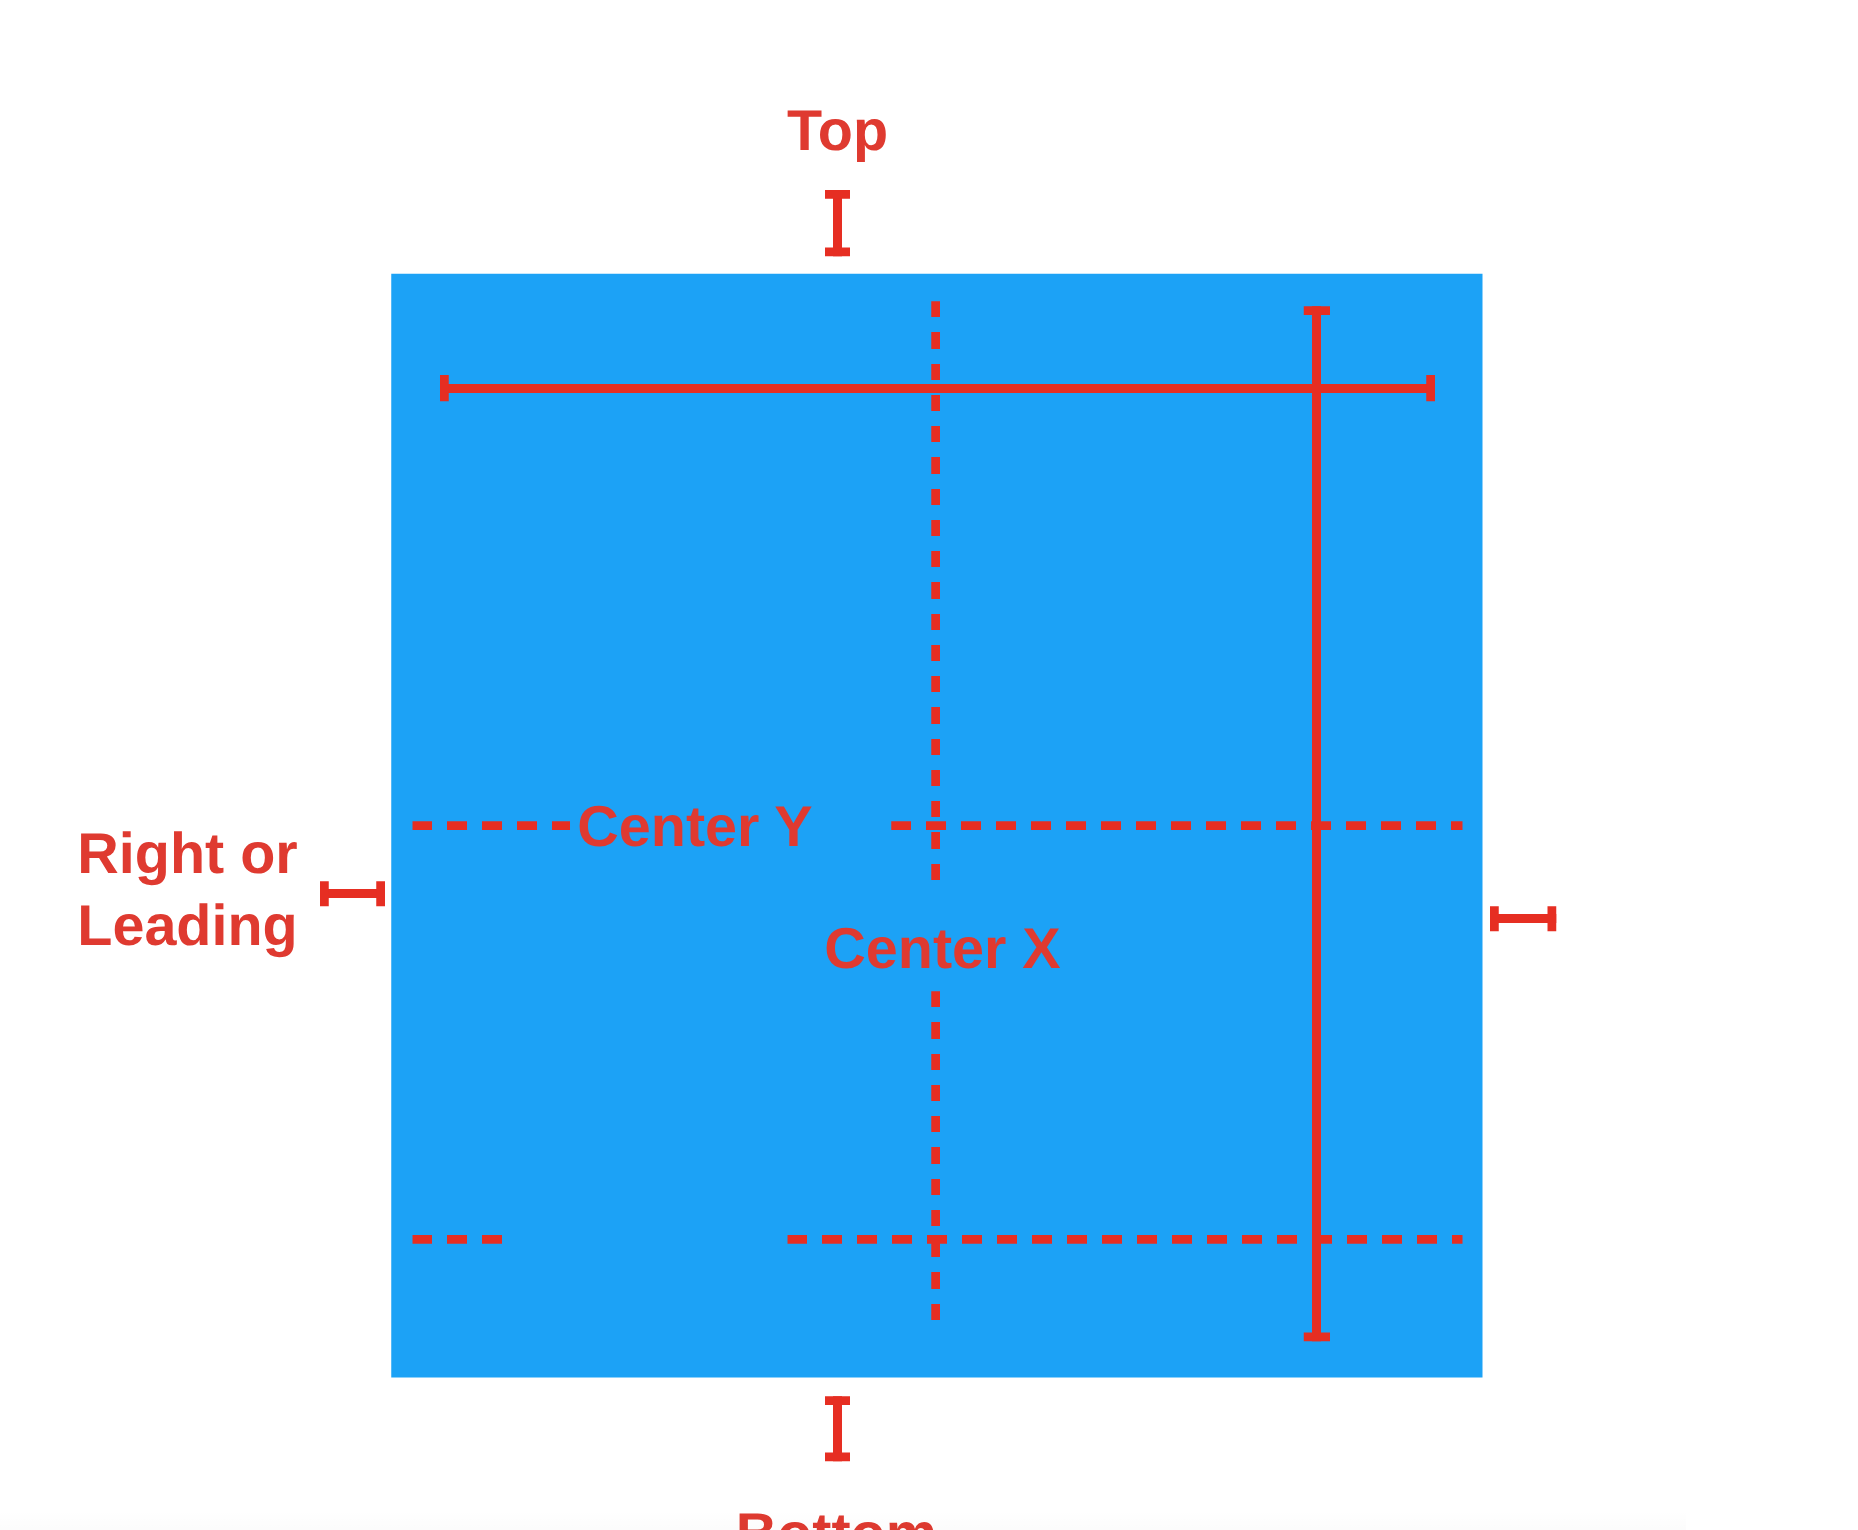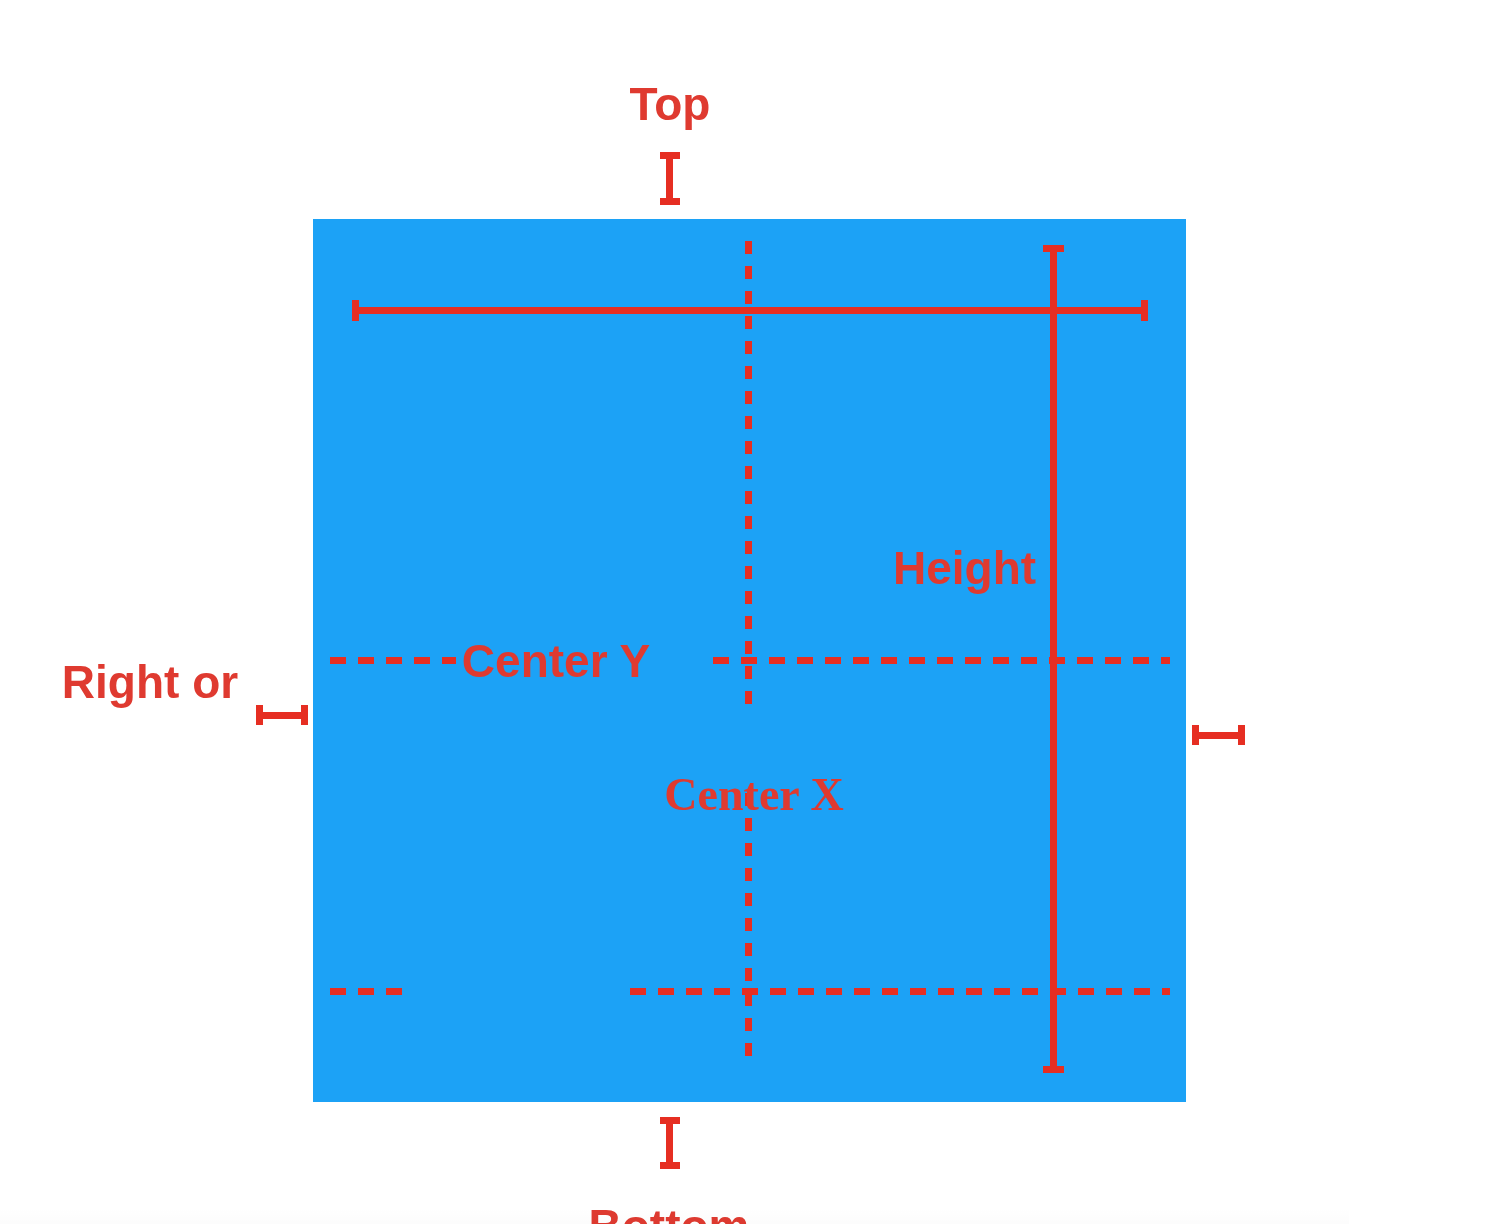--- a/index.html
+++ b/index.html
@@ -32,21 +32,21 @@
     font-size: 46px;
     line-height: 1.25;
     color: var(--text-red);
     white-space: nowrap;
   }
   .lbl.center { transform: translateX(-50%); text-align: center; }
   .top-label      { left: 670px; top: 28px; }
   .width-label    { left: 423px; top: 198px; }
   .height-label   { left: 893px; top: 492px; }
   .center-y-label { left: 556px; top: 585px; }
-  .center-x-label { left: 754px; top: 718px; font-family: Liberation Serif, serif; }
+  .center-x-label { left: 754px; top: 682px; }
   .baseline-label { left: 417px; top: 915px; }
   .bottom-label   { left: 669px; top: 1150px; }
   .left-label     { left: 150px; top: 606px; }
   .right-label    { left: 1352px; top: 636px; }
 
   
   .ibeam-h, .ibeam-v { position: absolute; }
   .ibeam-h {
     background: linear-gradient(to bottom,
       transparent 0, transparent calc(50% - 3.5px),
@@ -111,36 +111,36 @@
 
 <div class="stage">
 
   <div class="view-rect"></div>
 
   <div class="lbl center top-label">Top</div>
   <div class="ibeam-v top-tick"></div>
 
   <div class="ibeam-h width-line"></div>
 
-  <div class="lbl height-label">Height</div>
   <div class="ibeam-v height-line"></div>
 
   <div class="dash-v center-x-upper"></div>
   <div class="dash-v center-x-lower"></div>
   <div class="lbl center center-x-label">Center X</div>
 
   <div class="dash-h center-y-left"></div>
   <div class="dash-h center-y-right"></div>
   <div class="lbl center center-y-label">Center Y</div>
 
   <div class="dash-h baseline-left"></div>
   <div class="dash-h baseline-right"></div>
 
   <div class="lbl center left-label">
     <span>Right or</span><br>
+    <span>Leading</span>
   </div>
   <div class="ibeam-h left-tick"></div>
 
   <div class="lbl center right-label">
     <br>
   </div>
   <div class="ibeam-h right-tick"></div>
 
   <div class="ibeam-v bottom-tick"></div>
   <div class="lbl center bottom-label">Bottom</div>

